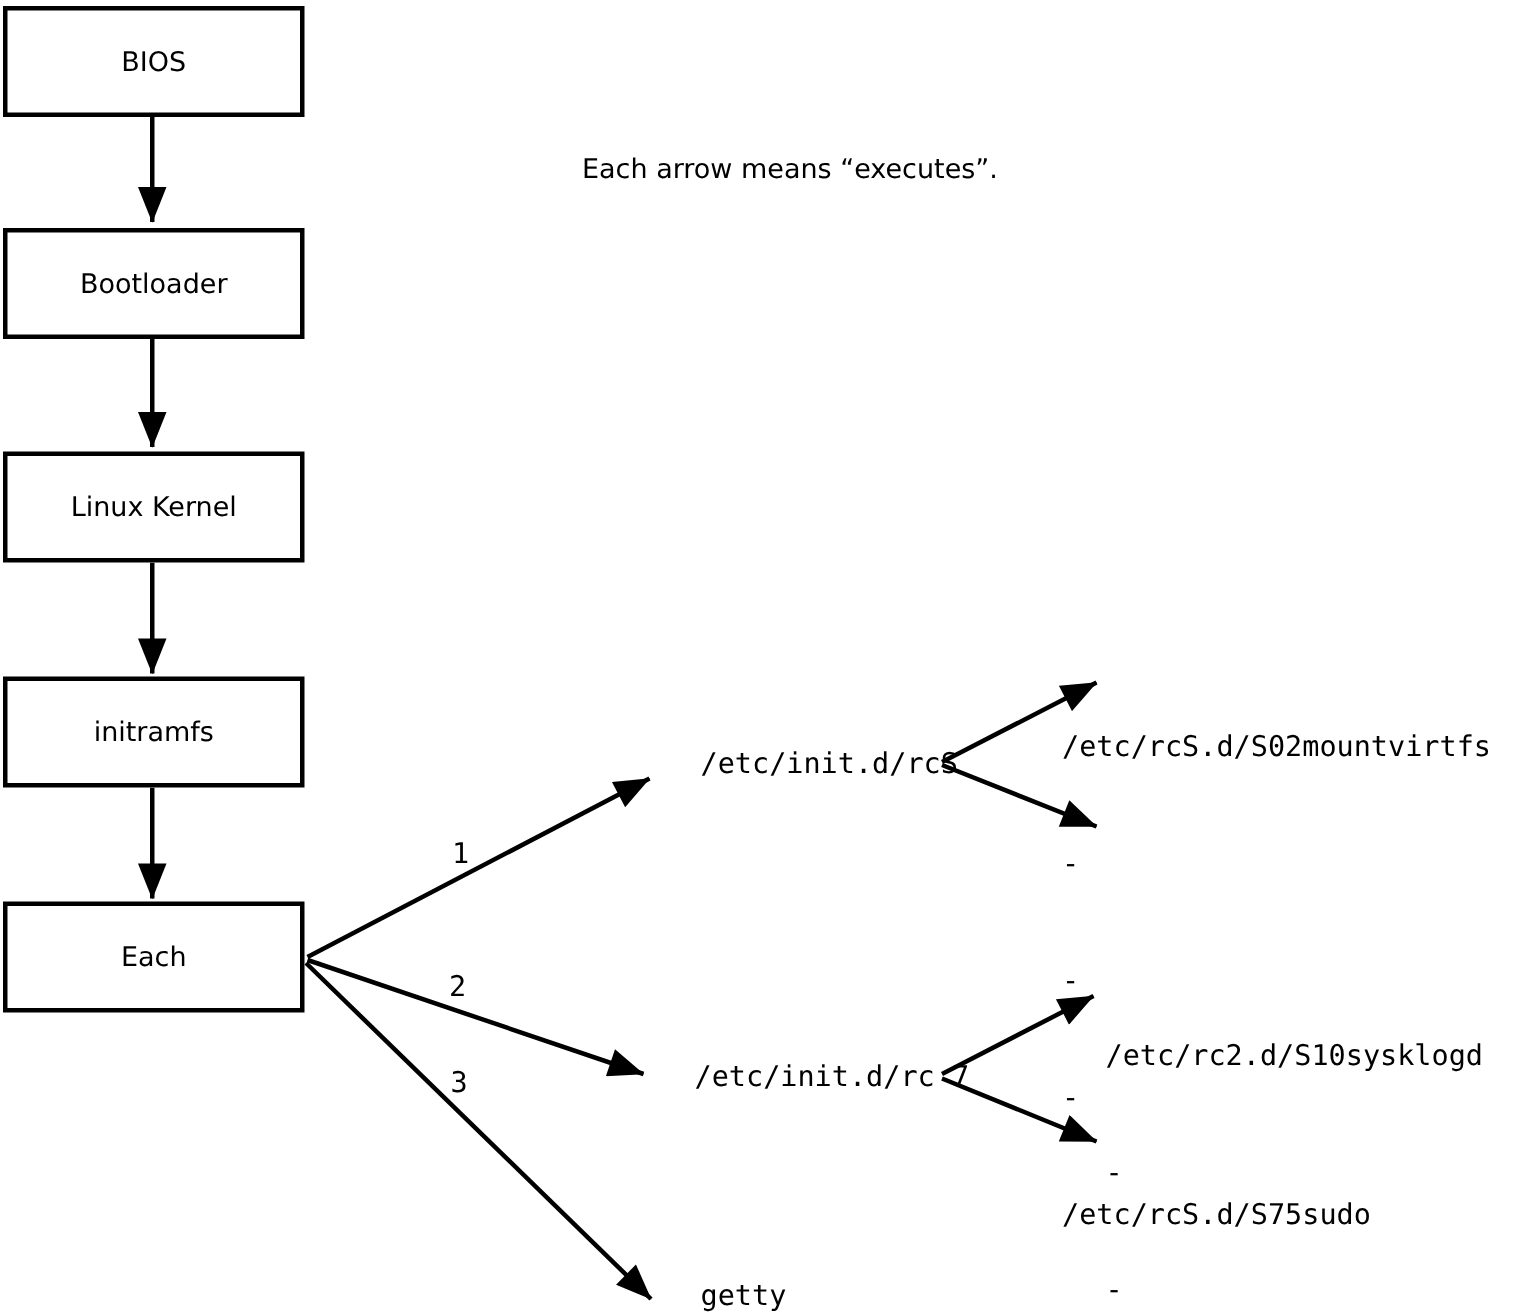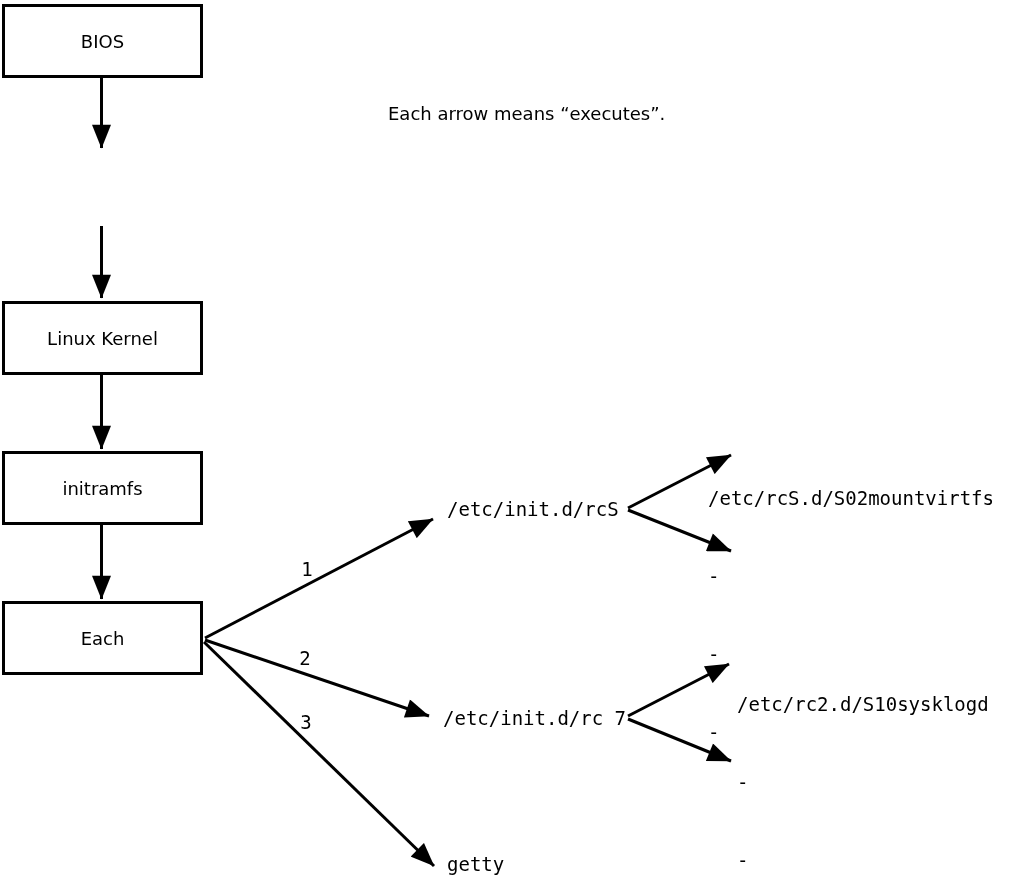--- a/index.html
+++ b/index.html
@@ -43,20 +43,21 @@
     white-space: pre;
     margin-left: 28px;
   }
   .mono {
     position: absolute;
     transform: translateY(-50%);
     font-family: "DejaVu Sans Mono", monospace;
     font-size: 19px;
     color: #000000;
     white-space: pre;
+    margin-left: 20px;
   }
   .edge-label {
     position: absolute;
     transform: translate(-50%, -50%);
     font-family: "DejaVu Sans Mono", monospace;
     font-size: 19px;
     color: #000000;
   }
   .children {
     position: absolute;
@@ -91,20 +92,23 @@
     <line x1="628" y1="508" x2="731" y2="455" stroke="#000" stroke-width="3" marker-end="url(#arrow)"></line>
     <line x1="628" y1="510" x2="731" y2="551" stroke="#000" stroke-width="3" marker-end="url(#arrow)"></line>
 
     <line x1="628" y1="716" x2="729" y2="664" stroke="#000" stroke-width="3" marker-end="url(#arrow)"></line>
     <line x1="628" y1="719" x2="731" y2="761" stroke="#000" stroke-width="3" marker-end="url(#arrow)"></line>
   </svg>
 
   <div class="box" style="top:4px">
     <span class="box-label">BIOS</span>
   </div>
+  <div class="box" style="top:152px">
+    <span class="box-label">Bootloader</span>
+  </div>
   <div class="box" style="top:451px">
     <span class="box-label">initramfs</span>
   </div>
   <div class="box" style="top:301px">
     <span class="box-label">Linux Kernel</span>
   </div>
   <div class="box" style="top:601px">
     <span class="box-label">Each</span>
   </div>
 
@@ -116,20 +120,21 @@
 
   <div class="mono" style="left:447px; top:509px">/etc/init.d/rcS</div>
   <div class="mono" style="left:443px; top:718px">/etc/init.d/rc 7</div>
   <div class="mono" style="left:447px; top:864px">getty</div>
 
   <div class="children" style="left:708px; top:433px">
     <div>/etc/rcS.d/S02mountvirtfs</div>
     <div>-</div>
     <div>-</div>
     <div>-</div>
+    <div>/etc/rcS.d/S75sudo</div>
   </div>
 
   <div class="children" style="left:737px; top:639px">
     <div>/etc/rc2.d/S10sysklogd</div>
     <div>-</div>
     <div>-</div>
     
     
   </div>
 

